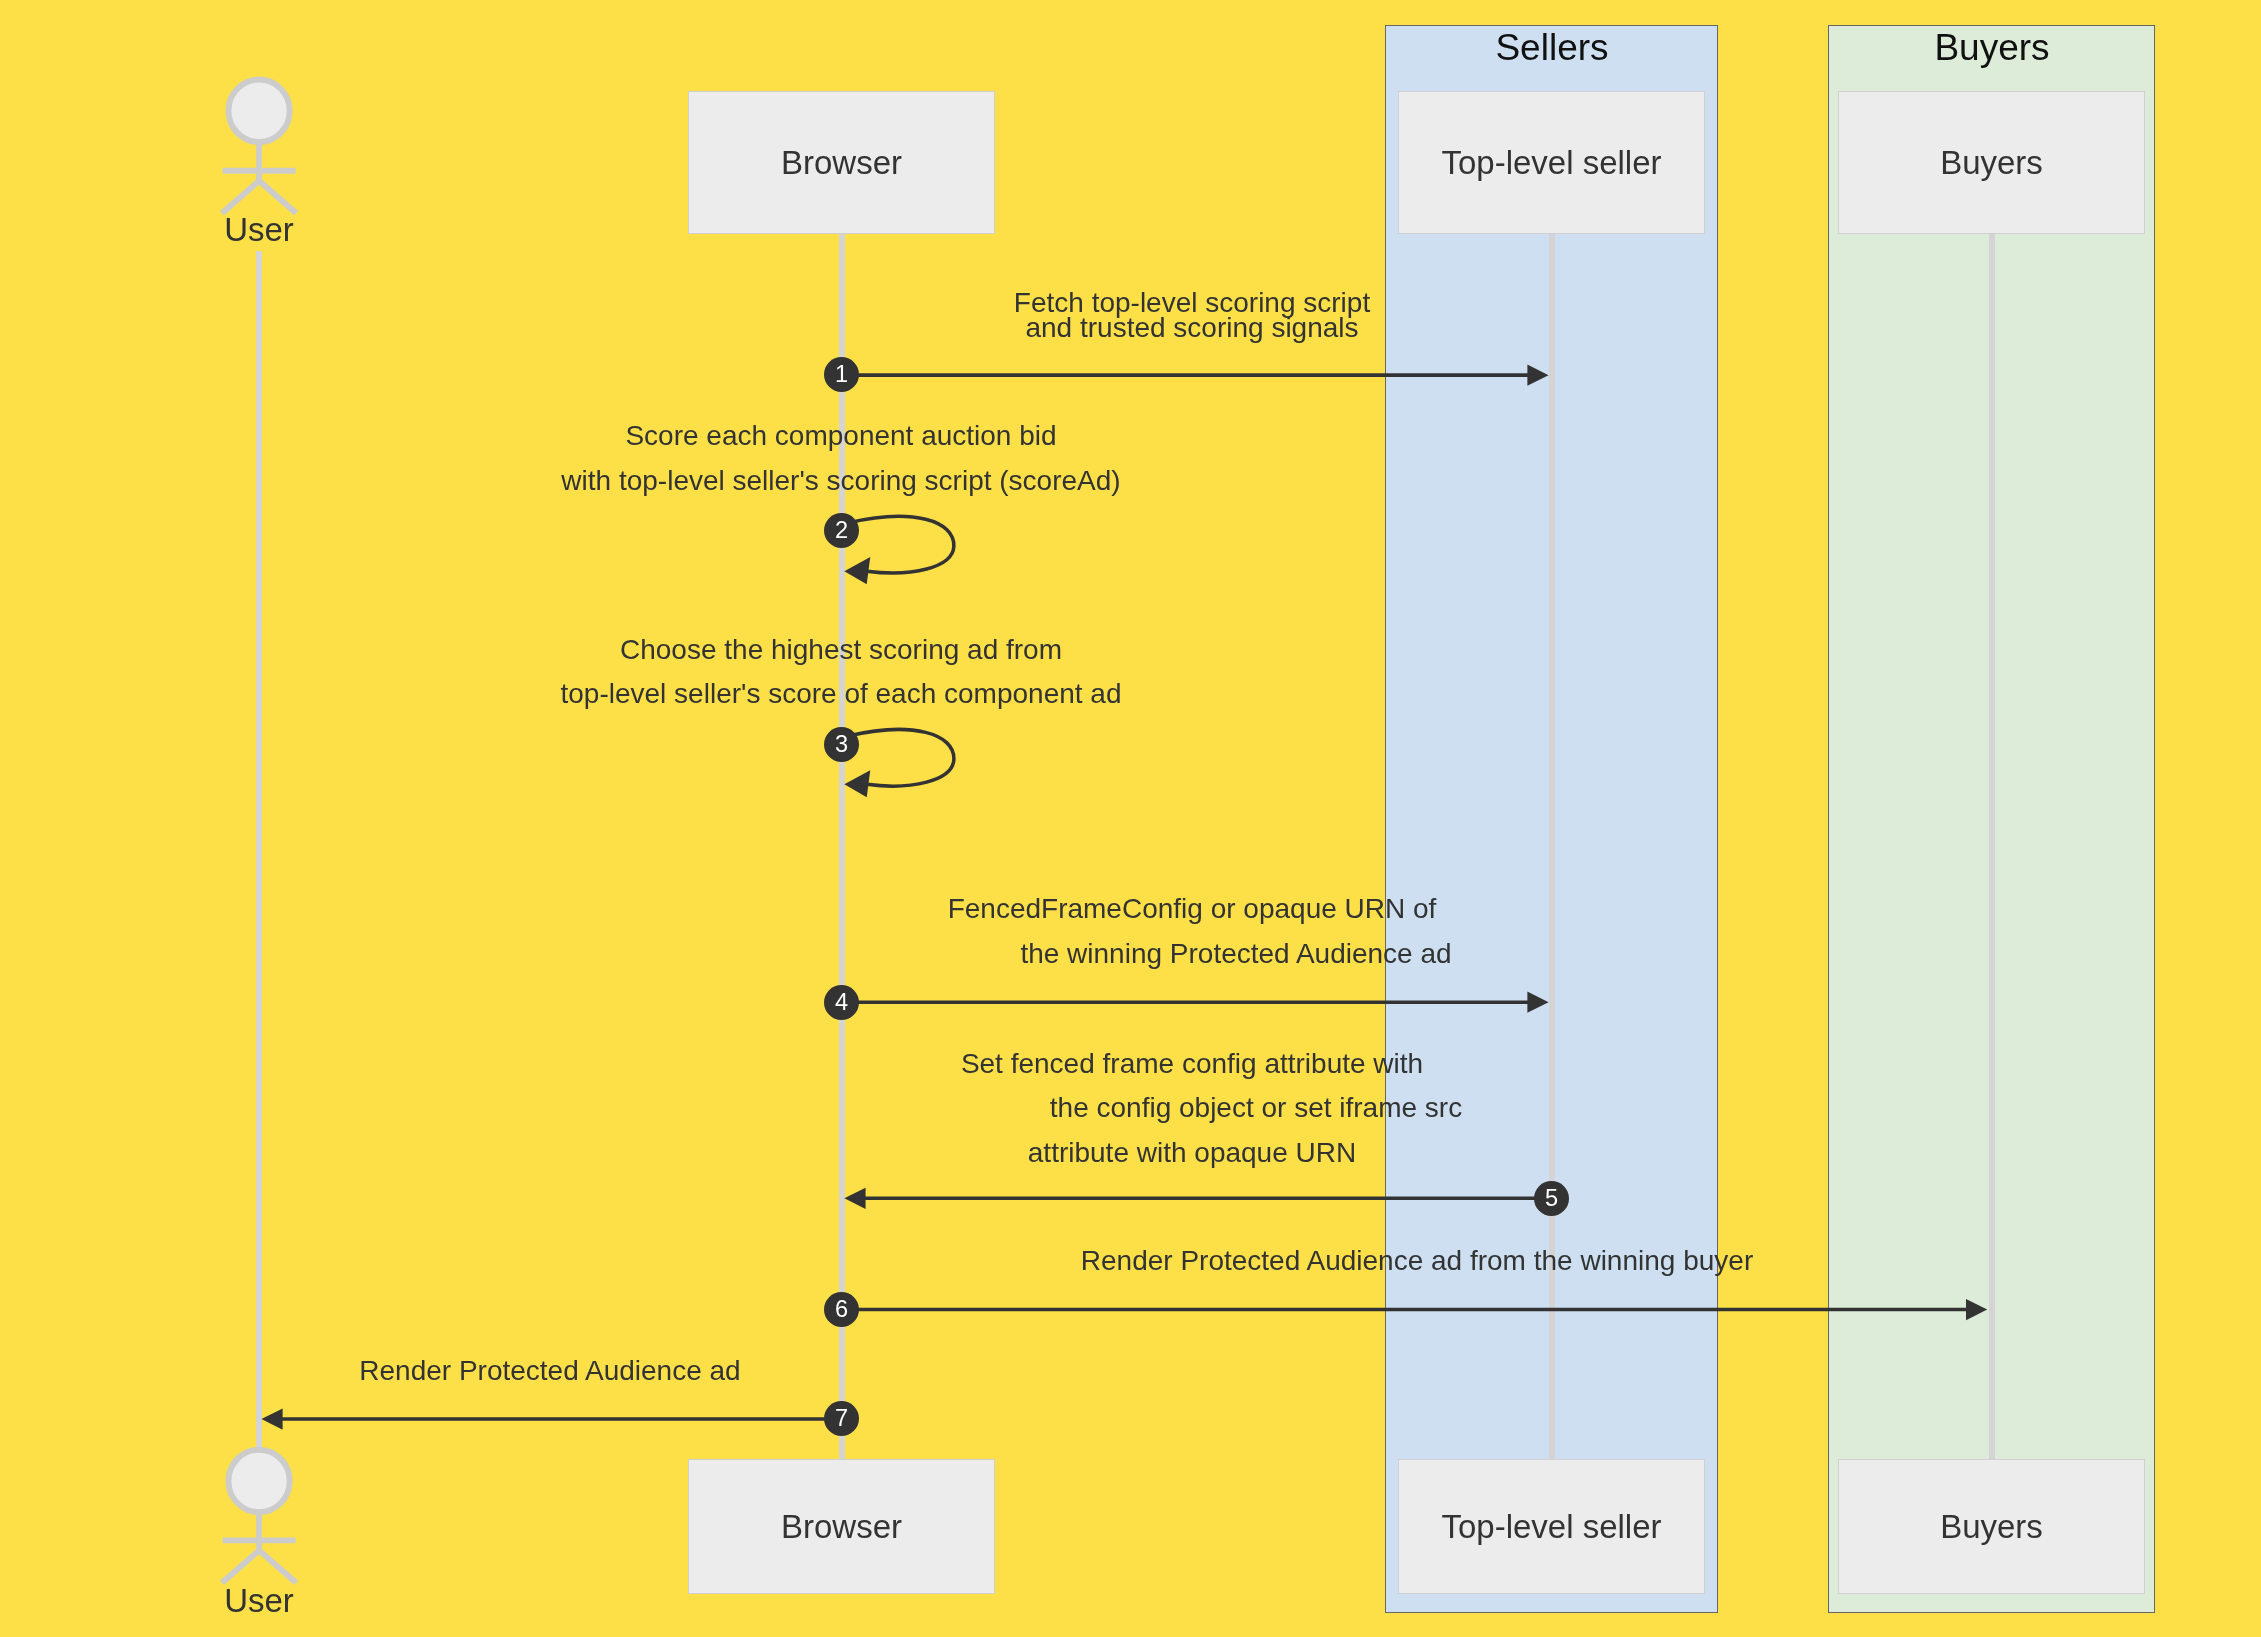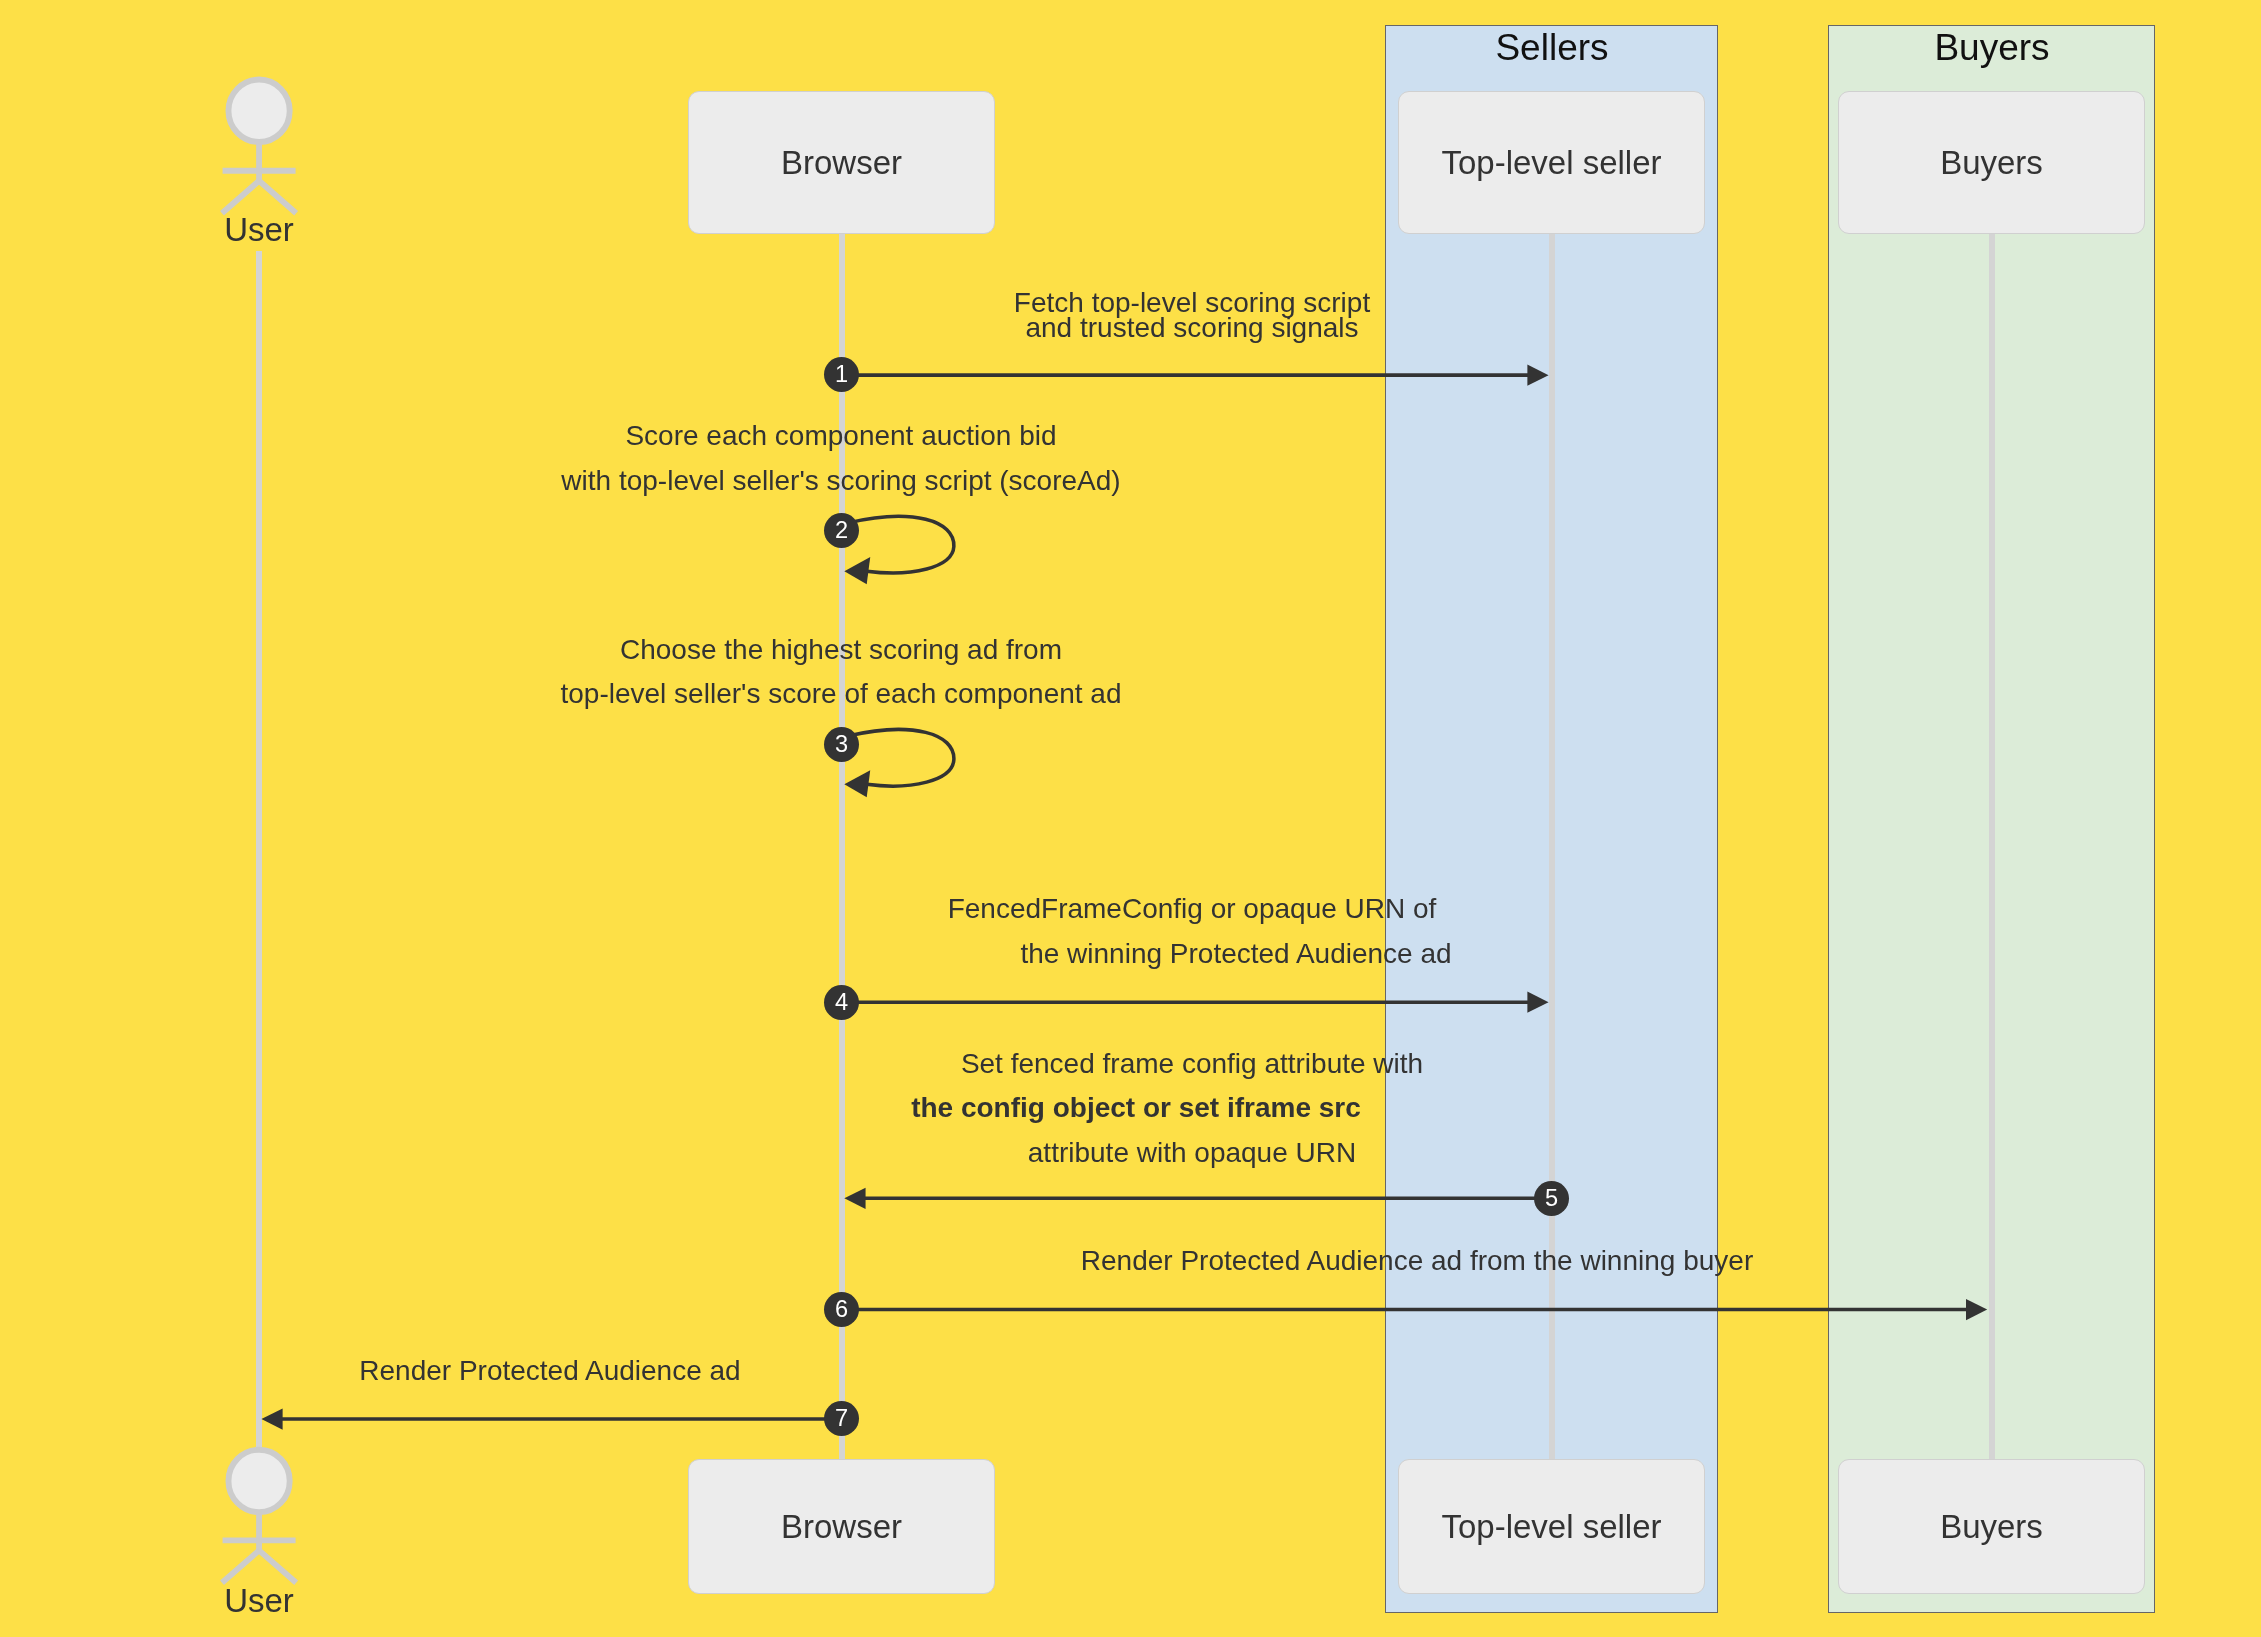--- a/index.html
+++ b/index.html
@@ -21,21 +21,21 @@
     position:relative;width:2261px;height:1637px;background:#fde047;
     font-family:"Liberation Sans",sans-serif;color:var(--text);overflow:hidden;
   }
   .band{position:absolute;top:25px;height:1588px;border:1.8px solid var(--band-border);box-sizing:border-box;z-index:1;}
   .band-sellers{left:1385px;width:333px;background:var(--sellers-band);}
   .band-buyers{left:1828px;width:327px;background:var(--buyers-band);}
   .band-title{position:absolute;transform:translateX(-50%);top:28px;font-size:37px;line-height:39px;color:var(--band-title-text);z-index:5;white-space:nowrap;}
   .lifeline{position:absolute;width:5.9px;background:var(--lifeline);z-index:2;}
   .pbox{
     position:absolute;width:307px;background:var(--participant-box);
-    border:1.2px solid var(--participant-border);border-radius:11px;box-sizing:border-box;
+    border:1.2px solid var(--participant-border);border-radius:0;box-sizing:border-box;
     display:flex;align-items:center;justify-content:center;
     font-size:33px;color:var(--text);z-index:3;white-space:nowrap;
   }
   .pbox-top{top:91px;height:143px;}
   .pbox-bottom{top:1459px;height:135px;}
   .svg-layer{position:absolute;left:0;top:0;z-index:4;}
   .msg{position:absolute;transform:translateX(-50%);font-size:28px;line-height:45px;white-space:nowrap;color:var(--text);z-index:5;}
   .badge{
     position:absolute;width:35px;height:35px;border-radius:50%;
     background:var(--badge);color:var(--badge-text);
@@ -142,21 +142,21 @@
   <div class="msg" style="left:841px;top:413px;">Score each component auction bid</div>
   <div class="msg" style="left:841px;top:458px;">with top-level seller's scoring script (scoreAd)</div>
 
   <div class="msg" style="left:841px;top:627px;">Choose the highest scoring ad from</div>
   <div class="msg" style="left:841px;top:671px;">top-level seller's score of each component ad</div>
 
   <div class="msg" style="left:1192px;top:886px;">FencedFrameConfig or opaque URN of</div>
   <div class="msg" style="left:1192px;top:931px;margin-left:44px;">the winning Protected Audience ad</div>
 
   <div class="msg" style="left:1192px;top:1041px;">Set fenced frame config attribute with</div>
-  <div class="msg" style="left:1136px;top:1085px;font-weight:bold;">the config object or set iframe src</div>
+  <div class="msg" style="left:1256px;top:1085px;">the config object or set iframe src</div>
   <div class="msg" style="left:1192px;top:1130px;">attribute with opaque URN</div>
 
   <div class="msg" style="left:1417px;top:1238px;">Render Protected Audience ad from the winning buyer</div>
 
   <div class="msg" style="left:550px;top:1348px;">Render Protected Audience ad</div>
 
   <div class="badge" style="left:824px;top:357px;">1</div>
   <div class="badge" style="left:824px;top:513px;">2</div>
   <div class="badge" style="left:824px;top:727px;">3</div>
   <div class="badge" style="left:824px;top:985px;">4</div>

